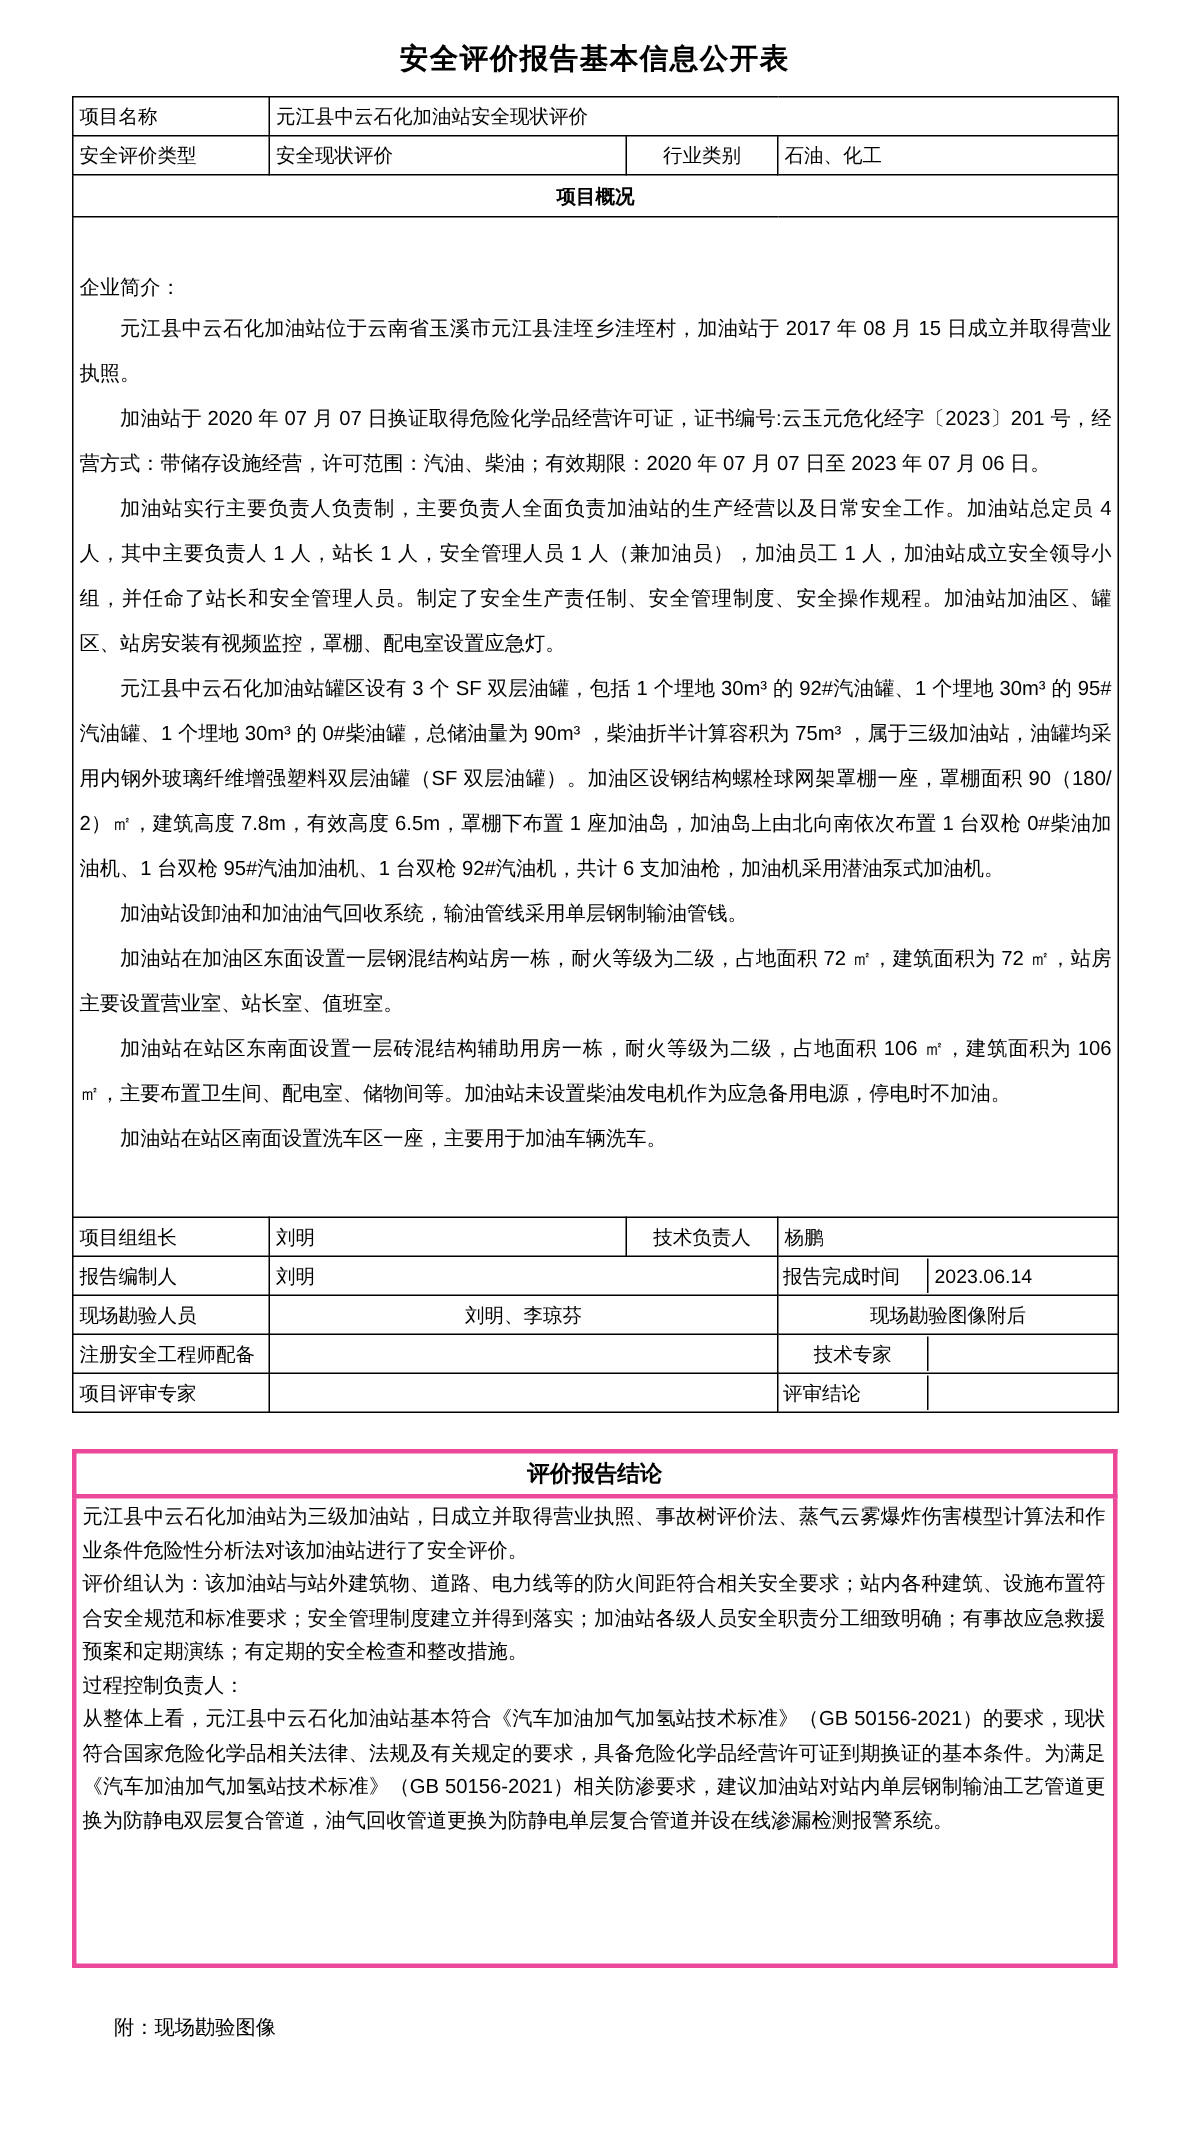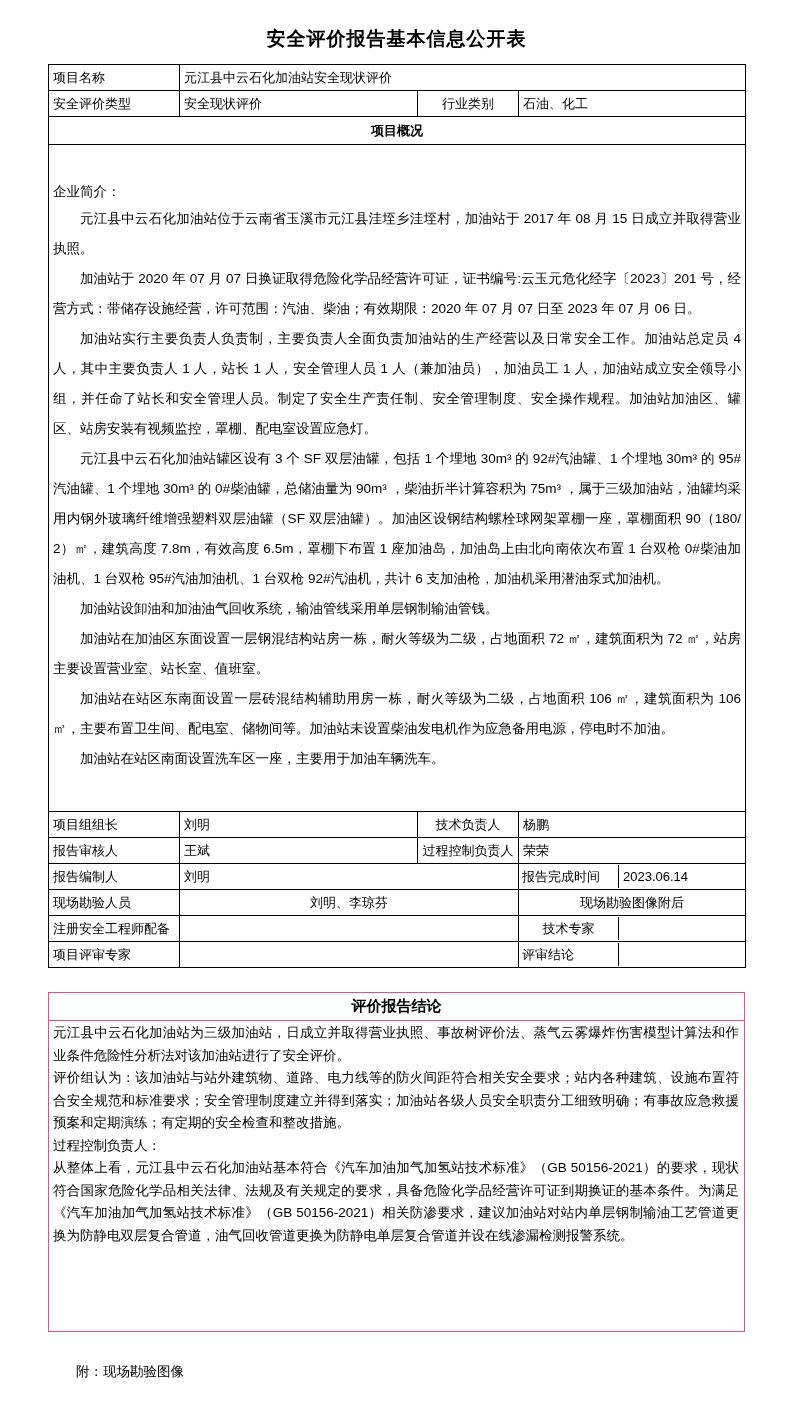--- a/index.html
+++ b/index.html
@@ -72,21 +72,21 @@
     text-align: justify;
     text-justify: inter-ideograph;
   }
   table.concl {
     width: 697px;
     border-collapse: collapse;
     table-layout: fixed;
     margin-top: 24px;
   }
   table.concl td {
-    border: 1px solid #ec4899;
+    border: 3px solid #ec4899;
     padding: 0;
   }
   td.concl-hdr {
     text-align: center;
     font-weight: bold;
     font-size: 15px;
     font-family: "Liberation Serif", "DejaVu Serif", serif;
     height: 23px;
     padding: 2px 0 !important;
   }
@@ -150,26 +150,20 @@
           <p class="ov-p">加油站在站区东南面设置一层砖混结构辅助用房一栋，耐火等级为二级，占地面积 106 ㎡，建筑面积为 106 ㎡，主要布置卫生间、配电室、储物间等。加油站未设置柴油发电机作为应急备用电源，停电时不加油。</p>
           <p class="ov-p">加油站在站区南面设置洗车区一座，主要用于加油车辆洗车。</p>
         </td>
       </tr>
 
       <tr>
         <td class="lbl" style="width:131px">项目组组长</td>
         <td class="lbl" style="width:200px">刘明</td>
         <td class="lbl ctr" style="width:152px">技术负责人</td>
         <td class="lbl" style="width:214px">杨鹏</td>
-      </tr>
-      <tr>
-        <td class="lbl">报告审核人</td>
-        <td class="lbl">王斌</td>
-        <td class="lbl ctr">过程控制负责人</td>
-        <td class="lbl">荣荣</td>
       </tr>
       <tr>
         <td class="lbl">报告编制人</td>
         <td class="lbl" colspan="2">刘明</td>
         <td class="lbl" style="padding:0">
           <table style="width:100%;border-collapse:collapse;table-layout:fixed">
             <tbody>
                 <tr>
               <td style="border:none;border-right:1px solid #000;width:93px;font-size:13px;padding:2px 3px">报告完成时间</td>
               <td style="border:none;font-size:13px;padding:2px 4px">2023.06.14</td>

